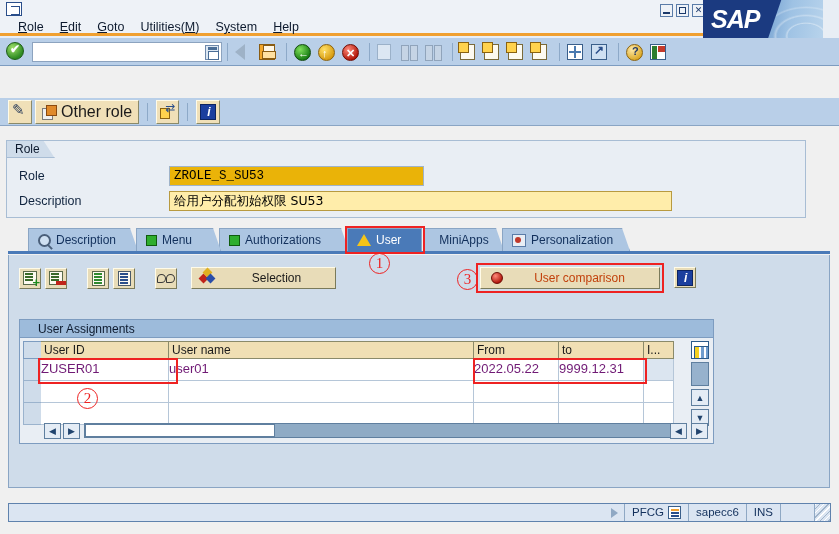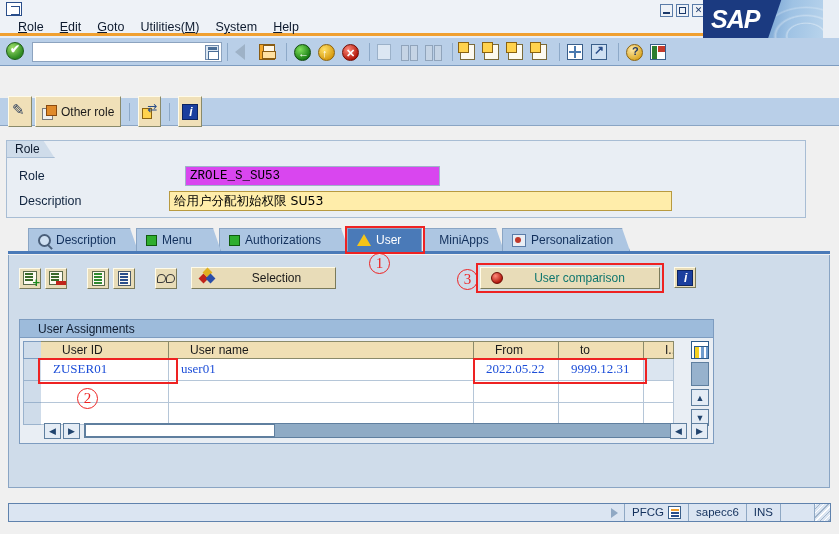--- a/index.html
+++ b/index.html
@@ -200,24 +200,24 @@
     font-size: 17px; font-weight: bold; color: #15457f;
   }
 
   
   .apptoolbar {
     position: absolute; left: 0; top: 98px; width: 839px; height: 28px;
     background: #b9cfe8; border-bottom: 1px solid #8aa5c4;
     display:flex; align-items:center; padding-left:8px; gap:3px;
   }
   .btn {
-    height: 31px; background:#f0e0b8; border:1px solid #8a8a6a;
+    height: 24px; background:#f0e0b8; border:1px solid #8a8a6a;
     border-top-color:#fffbe8; border-left-color:#fffbe8;
     display:flex; align-items:center; gap:5px; padding:0 6px;
-    font-size:12px; color:#1a1a1a; cursor:default; white-space:nowrap;
+    font-size:16px; color:#1a1a1a; cursor:default; white-space:nowrap;
   }
   .btn.square { padding:0 3px; }
   .ico-pencil {
     width:16px;height:16px;position:relative;
   }
   .ico-pencil::before{
     content:"\270E"; position:absolute;left:0;top:-3px;font-size:15px;color:#2d3f5c;
   }
   .ico-otherrole {
     width:14px;height:14px;position:relative;
@@ -247,21 +247,21 @@
     clip-path: polygon(0 0, calc(100% - 11px) 0, 100% 100%, 0 100%);
   }
   .gb-row { position:absolute; left:12px; height:21px; display:flex; align-items:center; }
   .gb-label { font-size:12.5px; color:#10243f; width:150px; }
   .fld {
     height:20px; border:1px solid #8ca3bf;
     font-family:"Liberation Mono", monospace; font-size:12.5px;
     line-height:18px; padding-left:4px; color:#000000;
     overflow:hidden; white-space:nowrap;
   }
-  .fld.readonly { background:#d946ef; border-color:#9fb3c9;margin-left:16px; }
+  .fld.readonly { background:#eab308; border-color:#9fb3c9; }
   .fld.editable { background:#ffedaa; border:1px solid #b89a40; }
 
   
   .tabstrip {
     position:absolute; left:8px; top:228px; width:822px; height:24px;
   }
   .tab {
     position:absolute; top:0; height:23px;
     background:#adc6e2;
     border:1px solid #8aa5c4; border-bottom:none;
@@ -332,21 +332,21 @@
     height:22px; background:#e8dcb8; border:1px solid #7a7a5a;
     border-top-color:#fffbe8;border-left-color:#fffbe8;
     display:flex; align-items:center; gap:10px; padding:0 8px;
     font-size:12px; color:#1a1a1a; white-space:nowrap;
   }
   .btn-usercomp {
     position:absolute; left:471px; top:12px;
     height:22px; width:180px; background:#e8dcb8;
     border:1px solid #7a7a5a; border-top-color:#fffbe8;border-left-color:#fffbe8;
     display:flex; align-items:center; gap:5px; padding:0 8px;
-    font-size:12px; color:#0f766e; white-space:nowrap;
+    font-size:12px; color:#c2410c; white-space:nowrap;
   }
   .red-hl {
     position:absolute; border:2px solid #ee2222; pointer-events:none;
   }
   .anno {
     position:absolute; color:#ee2222; font-size:15px;
     width:21px; height:21px; line-height:19px; text-align:center;
     border:1.5px solid #ee2222; border-radius:50%;
     font-family:"Liberation Serif", serif;
   }
@@ -358,29 +358,29 @@
   }
   .tbl-title {
     height:18px; background:#9dbbdb; border-bottom:1px solid #7d9cc0;
     font-size:12px; color:#0d1a2e; line-height:18px; padding-left:18px;
   }
   .grid { position:absolute; left:3px; top:21px; width:655px; }
   .grid-head { display:flex; height:18px; }
   .gh-corner { width:18px; background:#cfdcea; border:1px solid #7d9cc0; border-right:none; }
   .gh {
     background:#f0dfb4; border:1px solid #8a8a6a; border-left:none;
-    font-size:12px; color:#1a1a1a; line-height:16px; padding-left:21px;
+    font-size:12px; color:#1a1a1a; line-height:16px; padding-left:3px;
     overflow:hidden; white-space:nowrap;
   }
   .grid-row { display:flex; height:22px; }
   .gr-sel { width:18px; background:#cfdcea; border:1px solid #9bb3cd; border-right:none; border-top:none; }
   .gc {
     background:#ffffff; border:1px solid #b5c6d8; border-left:none; border-top:none;
-    font-family:Liberation Serif, serif; font-size:13px; color:#1d4ed8;
-    line-height:20px; padding-left:12px; overflow:hidden; white-space:nowrap;
+    font-family:Liberation Sans, sans-serif; font-size:13px; color:#701a75;
+    line-height:20px; padding-left:0; overflow:hidden; white-space:nowrap;
   }
   .gc.empty-tail { background:#dbe5f0; border-color:#b5c6d8; }
   .gr-blank .gc { background:#ffffff; }
 
   .vscroll { position:absolute; right:3px; top:21px; width:19px; height:100px; }
   .vs-cfg {
     width:18px;height:18px;background:#ffffff;border:1px solid #2a5a8a;position:relative;
   }
   .vs-cfg::after{
     content:"";position:absolute;left:2px;top:4px;width:13px;height:11px;

